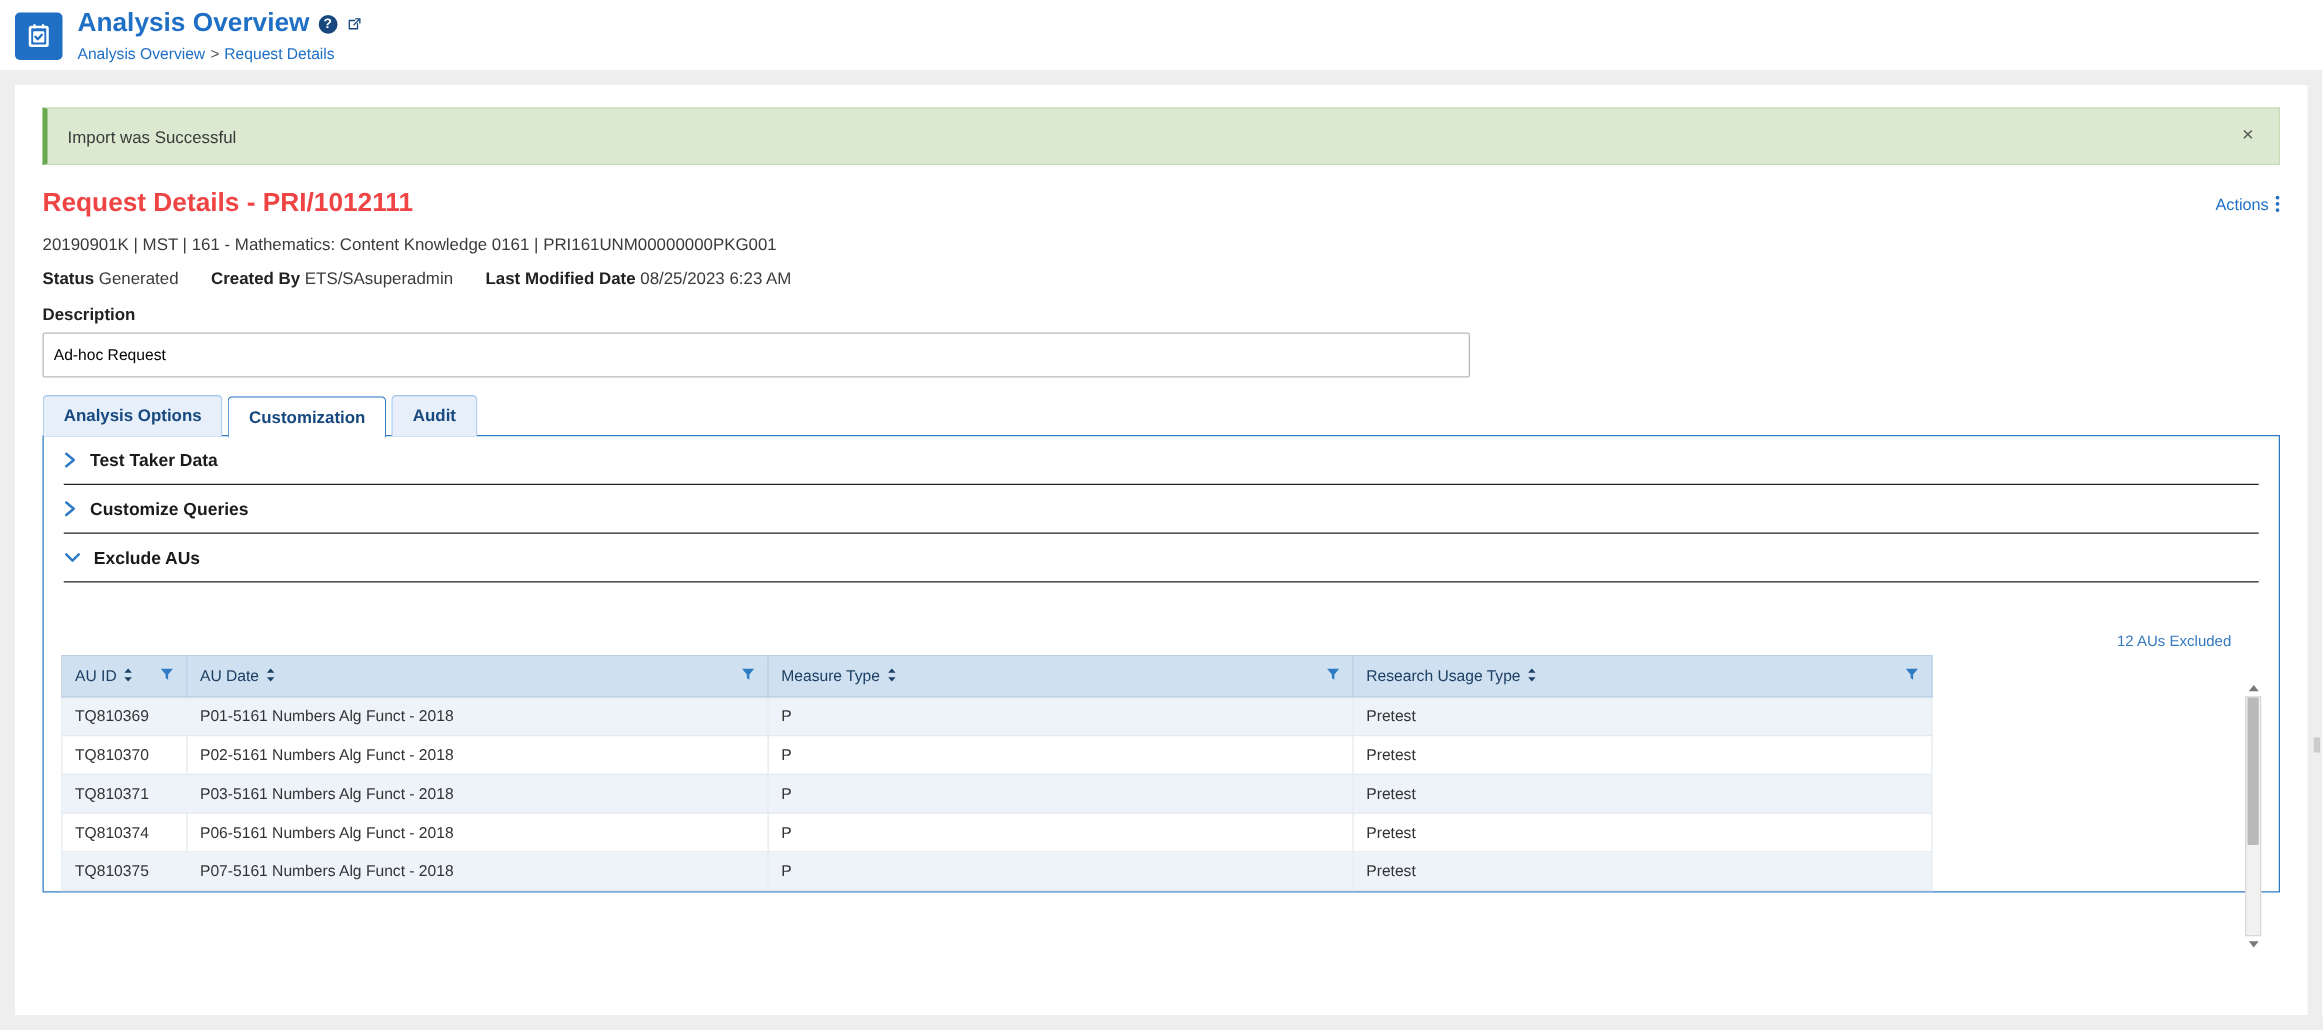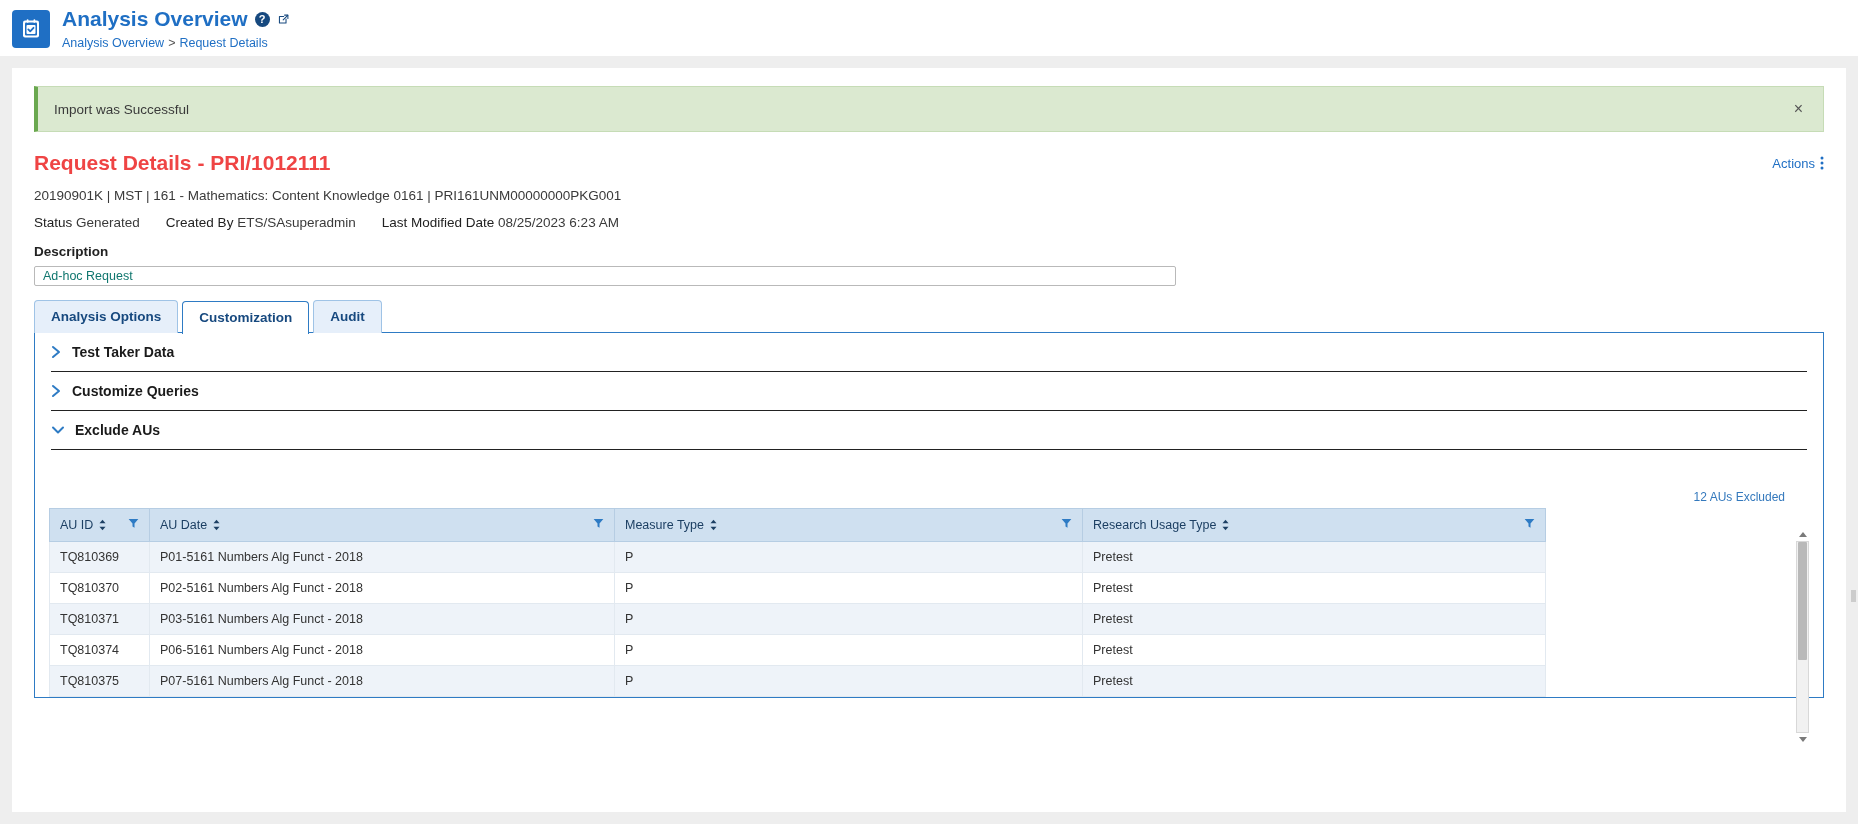--- a/index.html
+++ b/index.html
@@ -50,27 +50,27 @@
   }
   .alert-close { color:#555; font-size: 16px; cursor:pointer; line-height: 1; padding: 0 4px; }
 
   
   .req-row { display:flex; align-items:flex-start; justify-content:space-between; }
   .req-title { font-size: 21px; font-weight: bold; color:#ef4444; line-height: 26px; }
   .actions { font-size: 13px; color:#1f6fc4; display:flex; align-items:flex-start; gap:5px; cursor:pointer; margin-top: 6px;}
   .kebab { letter-spacing: 0; font-size: 13px; }
   .meta-line { font-size: 13.5px; color:#3a3a3a; margin-top: 12px; }
   .status-line { font-size: 13.5px; color:#3a3a3a; margin-top: 12px; }
-  .status-line .lbl { font-weight: normal; color:#222; }
+  .status-line .lbl { font-weight: bold; color:#222; }
   .status-line .seg { margin-right: 26px; }
   .desc-label { font-size: 13.5px; font-weight:bold; color:#222; margin-top: 14px; }
   .desc-input {
-    display:block; width: 1142px; height: 20px; margin-top: 7px;
+    display:block; width: 1142px; height: 36px; margin-top: 7px;
     border: 1px solid #b9b9b9; border-radius: 2px;
-    font-size: 12.5px; color:#0f766e; padding: 2px 8px;
+    font-size: 12.5px; color:#000000; padding: 2px 8px;
     font-family: "Liberation Sans", sans-serif; background:#fff;
   }
 
   
   .tabs { display:flex; align-items:flex-end; margin-top: 14px; position:relative; z-index:2; }
   .tab {
     font-size: 13.5px; font-weight: bold; color:#17497f;
     padding: 9px 16px; border: 1px solid #9fc3e6; border-bottom: none;
     background:#e6effa; border-radius: 4px 4px 0 0; margin-right: 4px; cursor:pointer;
     line-height: 14px;

